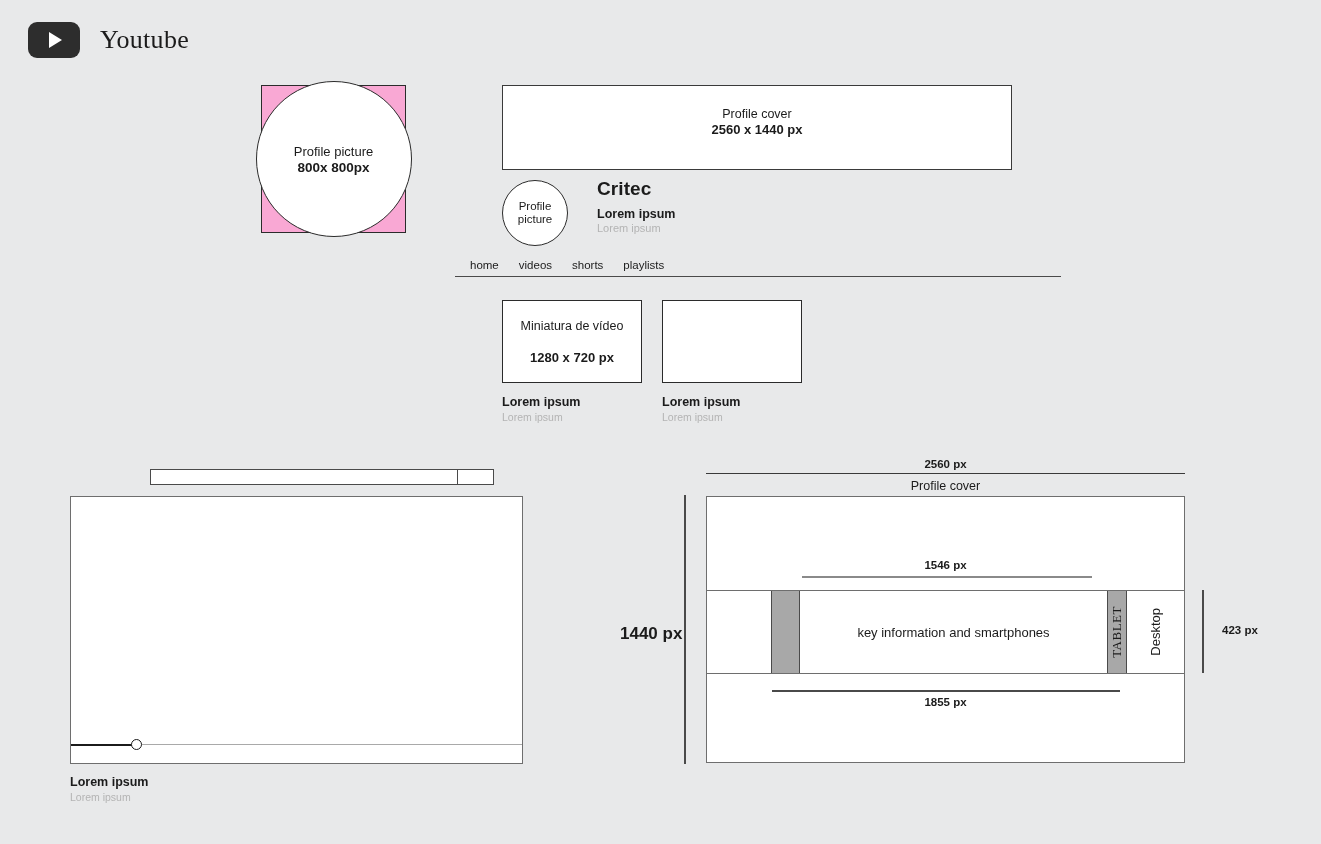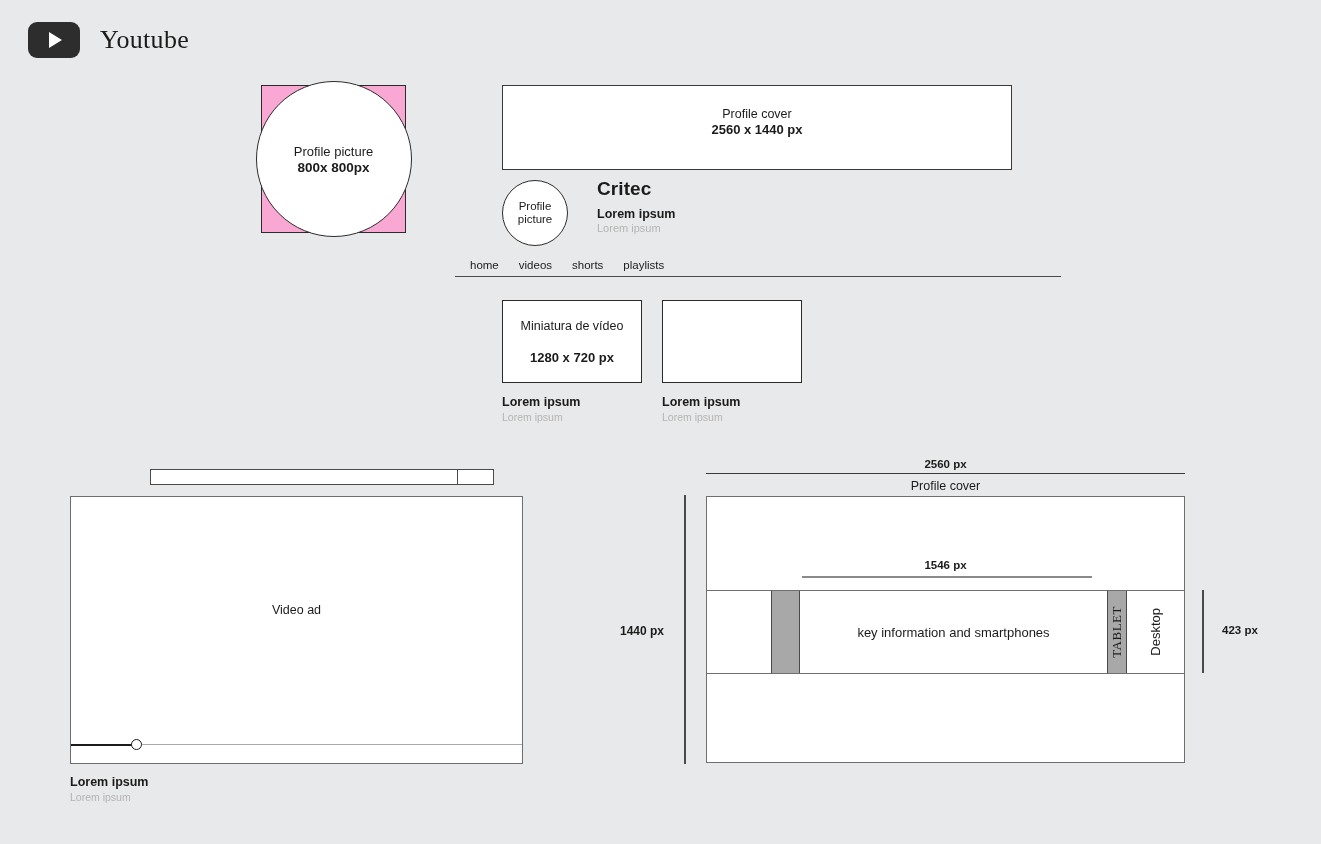--- a/index.html
+++ b/index.html
@@ -285,21 +285,21 @@
   }
 
   
   #dim-1440-line {
     left: 684px; top: 495px;
     width: 1.5px; height: 269px;
     background: #4a4a4a;
   }
   #dim-1440-label {
     left: 620px; top: 624px;
-    font-size: 12px; font-weight: bold;
+    font-size: 17px; font-weight: bold;
   }
   #dim-423-line {
     left: 1202px; top: 590px;
     width: 1.5px; height: 83px;
     background: #4a4a4a;
   }
   #dim-423-label {
     left: 1222px; top: 624px;
     font-size: 11.5px; font-weight: bold;
   }
@@ -368,21 +368,20 @@
   </div>
 </div>
 
 <div class="abs" id="searchbar">
   <div id="search-input" title=""></div>
   <div id="search-button"></div>
 </div>
 
 <div class="abs" id="player">
   <div id="player-label">
-    <div class="l1">Video ad</div>
   </div>
   <div id="scrub">
     <div id="scrub-filled"></div>
     <div id="scrub-rest"></div>
     <div id="scrub-knob"></div>
   </div>
 </div>
 <div class="abs" id="player-meta">
   <div class="m1">Lorem ipsum</div>
   <div class="m2">Lorem ipsum</div>
@@ -405,18 +404,22 @@
       <span>key information and smartphones</span>
     </div>
     <div class="mid-cell" id="mid-tablet">
       <span>TABLET</span>
     </div>
     <div class="mid-cell" id="mid-desktop">
       <span>Desktop</span>
     </div>
   </div>
 
+  <div id="band-bottom">
+    <div id="dim-1855-line"></div>
+    <div id="dim-1855-label">1855 px</div>
+  </div>
 </div>
 
 <div class="abs" id="dim-1440-line"></div>
 <div class="abs" id="dim-1440-label">1440 px</div>
 <div class="abs" id="dim-423-line"></div>
 <div class="abs" id="dim-423-label">423 px</div>
 
 </body></html>

